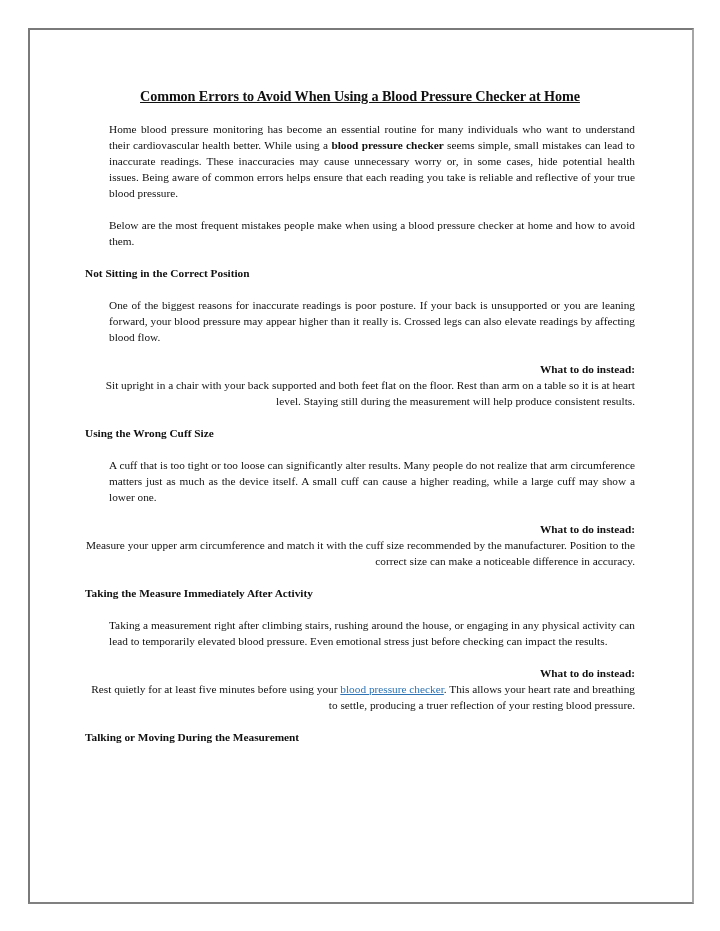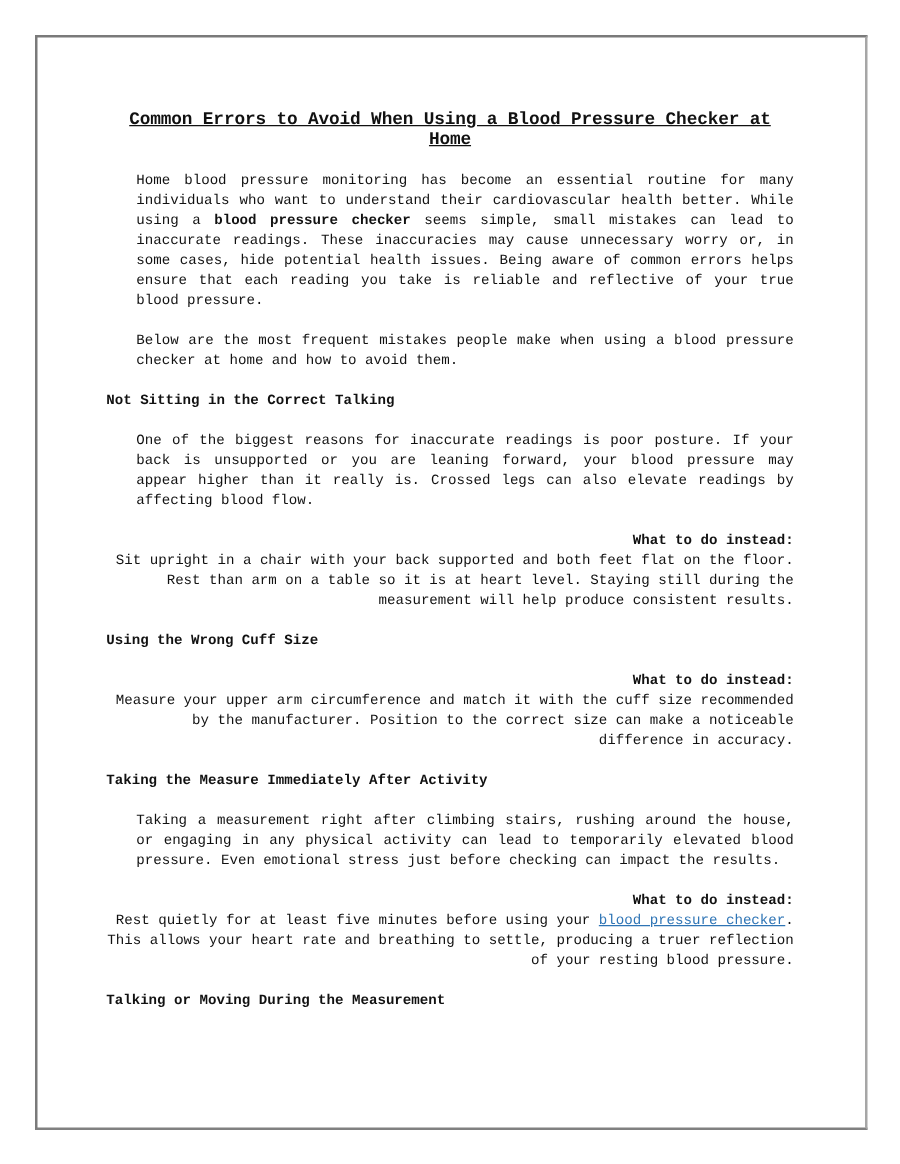--- a/index.html
+++ b/index.html
@@ -11,21 +11,21 @@
       border: 2px solid #7a7a7a;
       border-right-color: #a6a6a6;
       border-bottom-color: #808080;
       background: #fff;
       box-sizing: content-box;
     }
     .content {
       position: absolute;
       left: 85px; top: 88px;
       width: 550px;
-      font-family: Liberation Mono, monospace;
+      font-family: Liberation Serif, serif;
       font-size: 11.3px;
       line-height: 16px;
       color: #111;
     }
     .title {
       text-align: center;
       font-weight: bold;
       font-size: 14.2px;
       text-decoration: underline;
       margin: 0 0 17px 0;
@@ -43,27 +43,28 @@
 
 <div class="page-frame"></div>
 
 <div class="content">
   <div class="title">Common Errors to Avoid When Using a Blood Pressure Checker at Home</div>
 
   <p class="justify"><span>Home blood pressure monitoring has become an essential routine for many individuals who want to understand their cardiovascular health better. While using a </span><b>blood pressure checker</b><span> seems simple, small mistakes can lead to inaccurate readings. These inaccuracies may cause unnecessary worry or, in some cases, hide potential health issues. Being aware of common errors helps ensure that each reading you take is reliable and reflective of your true blood pressure.</span></p>
 
   <p class="justify">Below are the most frequent mistakes people make when using a blood pressure checker at home and how to avoid them.</p>
 
-  <div class="heading">Not Sitting in the Correct Talking</div>
+  <div class="heading">Not Sitting in the Correct Position</div>
   <p class="justify">One of the biggest reasons for inaccurate readings is poor posture. If your back is unsupported or you are leaning forward, your blood pressure may appear higher than it really is. Crossed legs can also elevate readings by affecting blood flow.</p>
   <p>
     <span class="sub-heading">What to do instead:</span><span>Sit upright in a chair with your back supported and both feet flat on the floor. Rest than arm on a table so it is at heart level. Staying still during the measurement will help produce consistent results.</span>
   </p>
 
   <div class="heading">Using the Wrong Cuff Size</div>
+  <p class="justify">A cuff that is too tight or too loose can significantly alter results. Many people do not realize that arm circumference matters just as much as the device itself. A small cuff can cause a higher reading, while a large cuff may show a lower one.</p>
   <p>
     <span class="sub-heading">What to do instead:</span><span>Measure your upper arm circumference and match it with the cuff size recommended by the manufacturer. Position to the correct size can make a noticeable difference in accuracy.</span>
   </p>
 
   <div class="heading">Taking the Measure Immediately After Activity</div>
   <p class="justify">Taking a measurement right after climbing stairs, rushing around the house, or engaging in any physical activity can lead to temporarily elevated blood pressure. Even emotional stress just before checking can impact the results.</p>
   <p>
     <span class="sub-heading">What to do instead:</span><span>Rest quietly for at least five minutes before using your </span><a class="link" href="#">blood pressure checker</a><span>. This allows your heart rate and breathing to settle, producing a truer reflection of your resting blood pressure.</span>
   </p>
 

